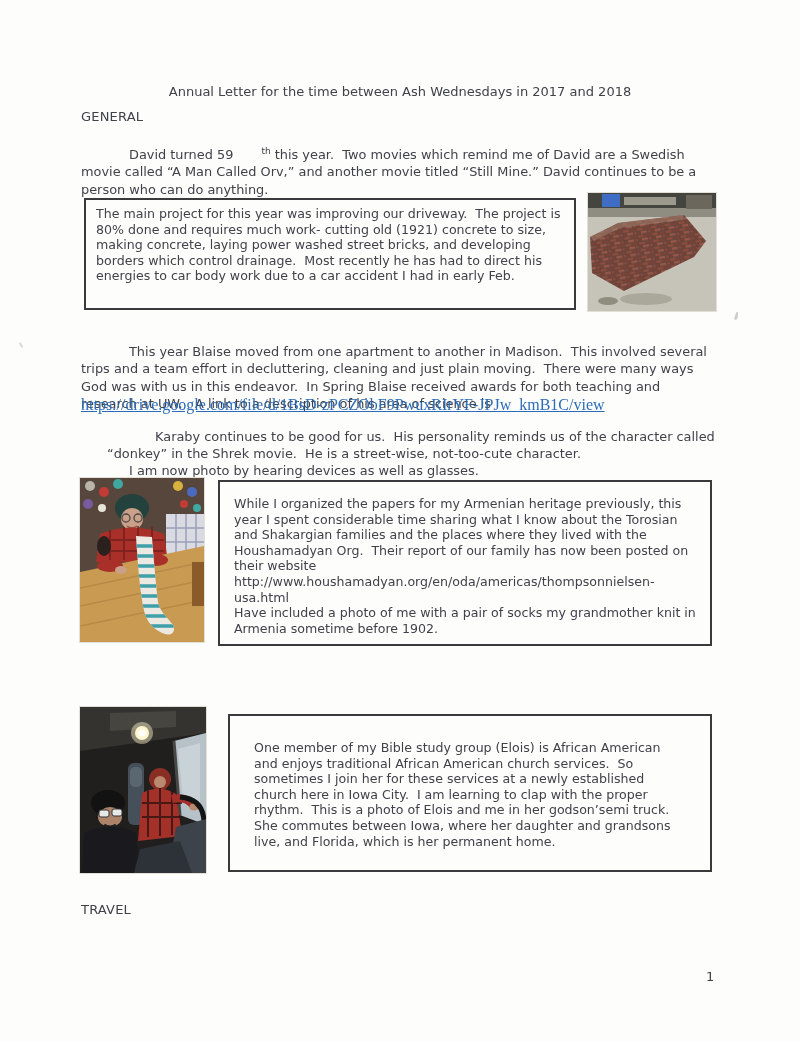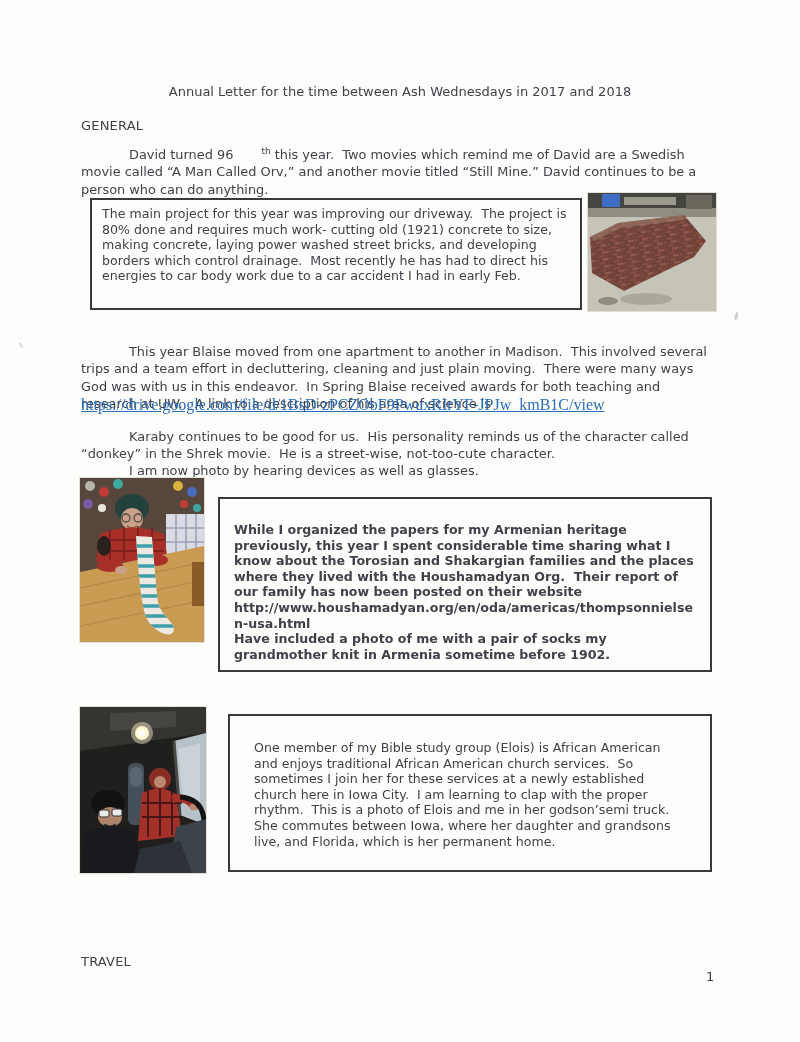--- a/index.html
+++ b/index.html
@@ -6,50 +6,50 @@
   .page {
     position:relative; width:738px; height:1042px;
     background:#fdfdfc; overflow:hidden;
     font-family:"DejaVu Sans", sans-serif; color:#41414a;
   }
   .title {
     position:absolute; left:81px; top:84px; width:638px;
     text-align:center; font-size:13px;
   }
   .heading { position:absolute; left:81px; font-size:13px; letter-spacing:0.2px; }
-  .h-general { top:118px; }
-  .h-travel  { top:954px; }
+  .h-general { top:109px; }
+  .h-travel  { top:902px; }
 
   .para {
     position:absolute; left:81px; width:638px;
     font-size:12.9px; line-height:17.4px; white-space:pre-wrap;
   }
   .indent { text-indent:48px; }
   .p-david   { top:133px; }
   .p-blaise  { top:330px; }
-  .p-karaby  { top:415px; }
+  .p-karaby  { top:415px;margin-left:26px; }
   .p-hearing { top:449px; width:500px; }
   .p-elca    { top:656px; }
   .p-travel  { top:918px; }
 
   sup { font-size:9px; line-height:0;padding-left:28px; }
 
   .link {
     position:absolute; left:81px; top:396px;
     font-size:16px; color:#2b6cb8; text-decoration:underline; cursor:pointer;font-family:Liberation Serif, serif;
   }
   .underlined { text-decoration:underline; }
 
   .textbox {
     position:absolute; box-sizing:border-box;
     border:2px solid #3a3a3c; background:#fdfdfc;
     font-size:12.6px; line-height:15.6px; white-space:pre-wrap;
   }
-  .box-driveway { left:84px;  top:198px; width:492px; min-height:112px; padding:6px 10px 5px;margin-left:6px; }
-  .box-armenian { left:218px; top:497px; width:494px; min-height:165px; padding:23px 14px 8px;font-weight:bold; }
+  .box-driveway { left:84px;  top:198px; width:492px; min-height:112px; padding:6px 10px 5px; }
+  .box-armenian { left:218px; top:480px; width:494px; min-height:165px; padding:14px 14px 8px; }
   .box-bible    { left:228px; top:714px; width:484px; min-height:158px; padding:24px 24px 10px; }
   .url-text { overflow-wrap:break-word; word-break:break-word; display:block; }
 
   .photo { position:absolute; display:block; outline:1px solid #e2dfd6; }
   .photo-driveway { left:588px; top:193px; width:128px; height:118px; }
   .photo-socks    { left:80px;  top:478px; width:124px; height:164px; }
   .photo-truck    { left:80px;  top:707px; width:126px; height:166px; }
 
   .page-number { position:absolute; left:706px; top:969px; font-size:13px; }
 
@@ -59,21 +59,21 @@
 </style>
 </head>
 <body>
 
 <div class="page">
 
   <div class="title">Annual Letter for the time between Ash Wednesdays in 2017 and 2018</div>
 
   <div class="heading h-general">GENERAL</div>
 
-  <p class="para indent p-david"><span>David turned 96</span><sup>th</sup><span> this year.  Two movies which remind me of David are a Swedish movie called “A Man Called Orv,” and another movie titled “Still Mine.” David continues to be a person who can do anything.</span></p>
+  <p class="para indent p-david"><span>David turned 59</span><sup>th</sup><span> this year.  Two movies which remind me of David are a Swedish movie called “A Man Called Orv,” and another movie titled “Still Mine.” David continues to be a person who can do anything.</span></p>
 
   <div class="textbox box-driveway">The main project for this year was improving our driveway.  The project is 80% done and requires much work- cutting old (1921) concrete to size, making concrete, laying power washed street bricks, and developing borders which control drainage.  Most recently he has had to direct his energies to car body work due to a car accident I had in early Feb.</div>
 
   <svg class="photo photo-driveway" viewBox="0 0 128 118" role="img" aria-label="Photo of old street bricks being laid as a new driveway">
     <defs>
       <pattern id="bricks" width="14" height="7" patternUnits="userSpaceOnUse" patternTransform="rotate(-9)">
         <rect width="14" height="7" fill="#5e443c"></rect>
         <rect x="0.5" y="0.5" width="6" height="2.6" fill="#8e4c3c"></rect>
         <rect x="7.5" y="0.5" width="6" height="2.6" fill="#7c4236"></rect>
         <rect x="4" y="3.9" width="6" height="2.6" fill="#96564a"></rect>

